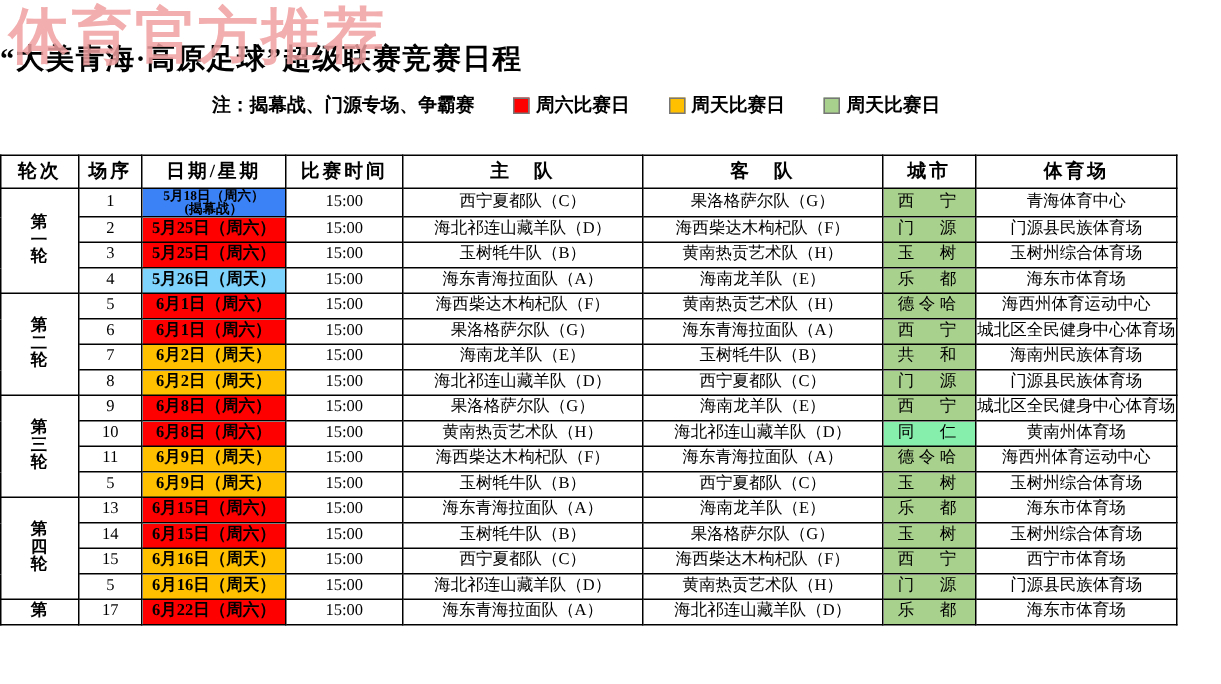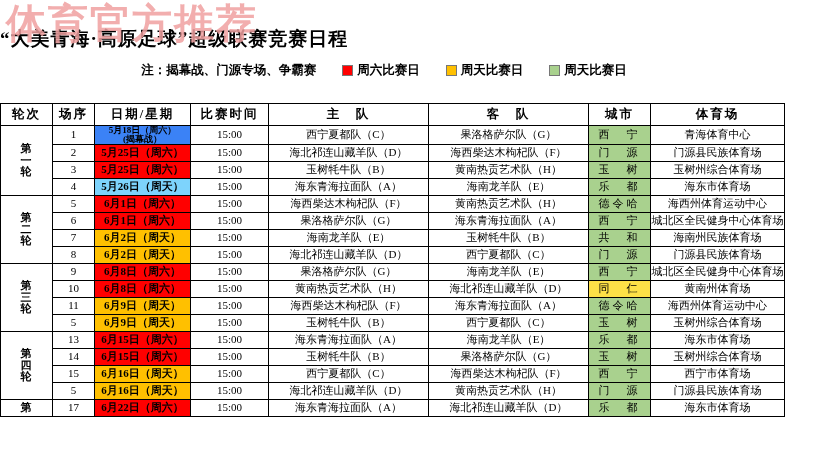--- a/index.html
+++ b/index.html
@@ -237,21 +237,21 @@
           <td>海南龙羊队（E）</td>
           <td class="city-cell" style="background: rgb(169, 209, 142);">西　宁</td>
           <td>城北区全民健身中心体育场</td>
         </tr>
         <tr>
           <td>10</td>
           <td class="date-cell" style="background: rgb(255, 0, 0);">6月8日（周六）</td>
           <td>15:00</td>
           <td>黄南热贡艺术队（H）</td>
           <td>海北祁连山藏羊队（D）</td>
-          <td class="city-cell" style="background: #fde047;">同　仁</td>
+          <td class="city-cell" style="background: #86efac;">同　仁</td>
           <td>黄南州体育场</td>
         </tr>
         <tr>
           <td>11</td>
           <td class="date-cell" style="background: rgb(255, 192, 0);">6月9日（周天）</td>
           <td>15:00</td>
           <td>海西柴达木枸杞队（F）</td>
           <td>海东青海拉面队（A）</td>
           <td class="city-cell" style="background: rgb(169, 209, 142);">德令哈</td>
           <td>海西州体育运动中心</td>

